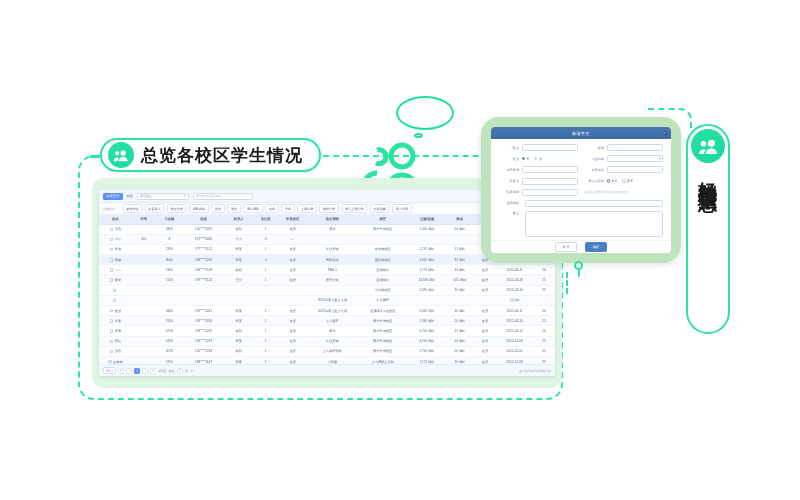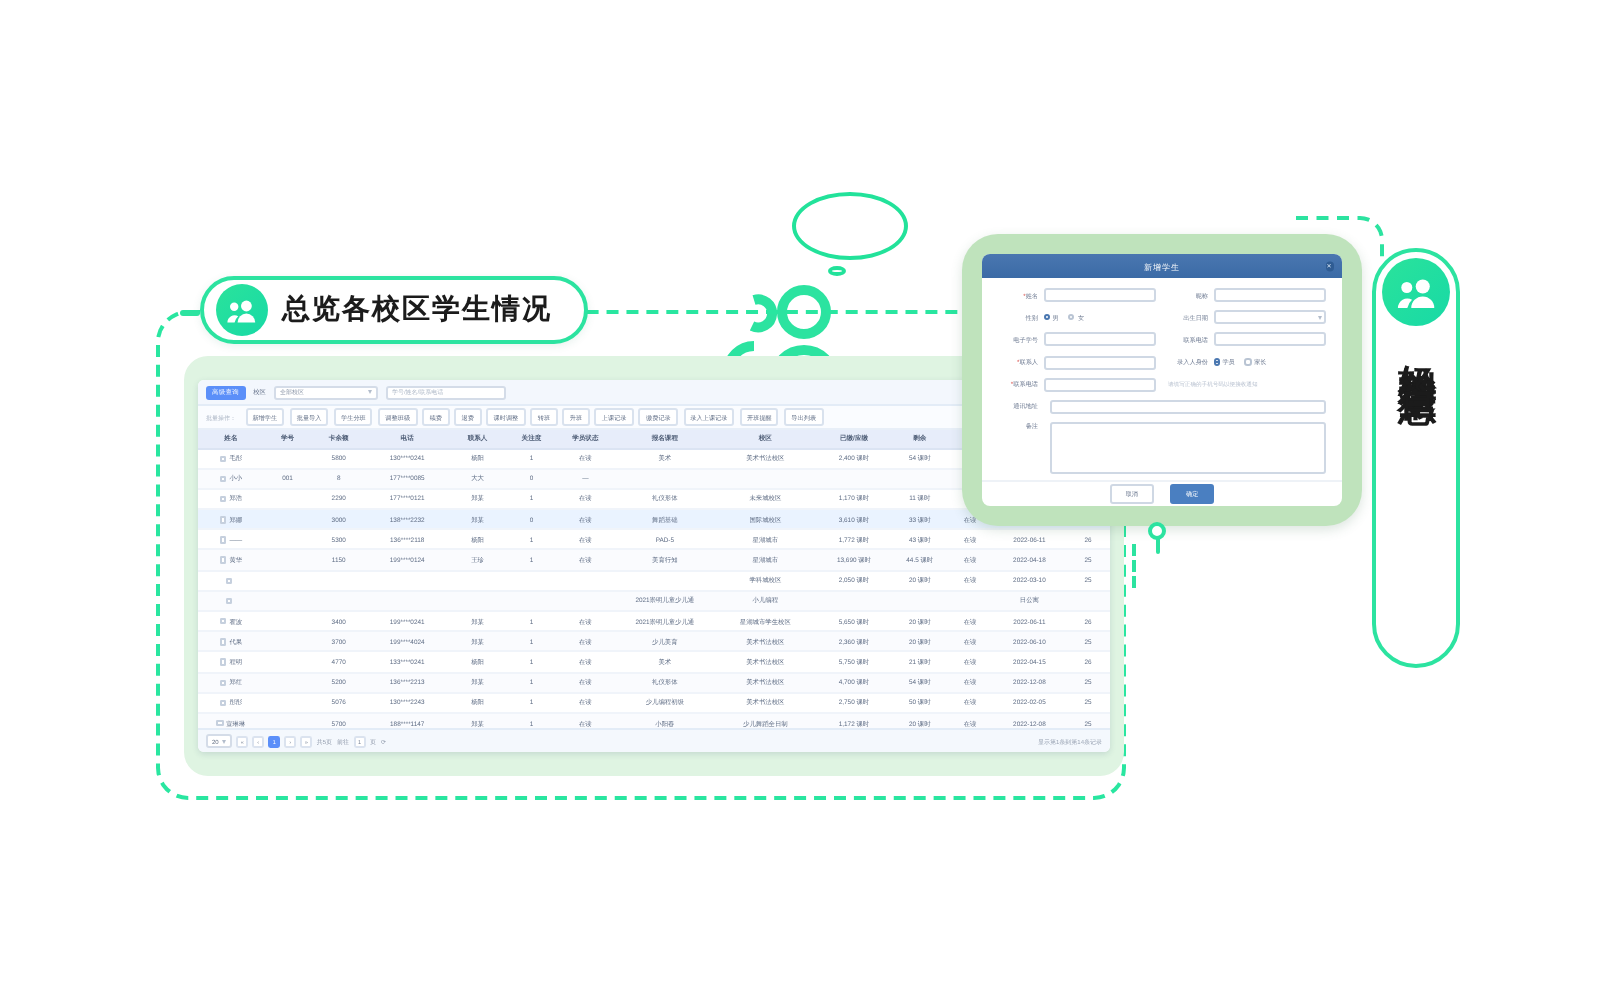--- a/index.html
+++ b/index.html
@@ -144,21 +144,21 @@
     display: flex; align-items: center; gap: 7px;
     box-shadow: 0 1px 4px rgba(30,120,90,.10);
   }
   .label-left .badge {
     width: 26px; height: 26px; border-radius: 50%;
     background: linear-gradient(135deg,#2ae39b,#18d9a6);
     display: flex; align-items: center; justify-content: center;
     flex: 0 0 auto;
   }
   .label-left .txt {
-    font-size: 14px; font-weight: bold; color: #1b1b1b;
+    font-size: 17px; font-weight: bold; color: #1b1b1b;
     letter-spacing: 1px; white-space: nowrap;
   }
   .label-left::before {
     content: ""; position: absolute; left: -12px; top: 15px;
     width: 10px; height: 2.5px; background: #2ce3a0; border-radius: 2px;
   }
 
   
   .label-right {
     position: absolute; left: 686px; top: 124px;

